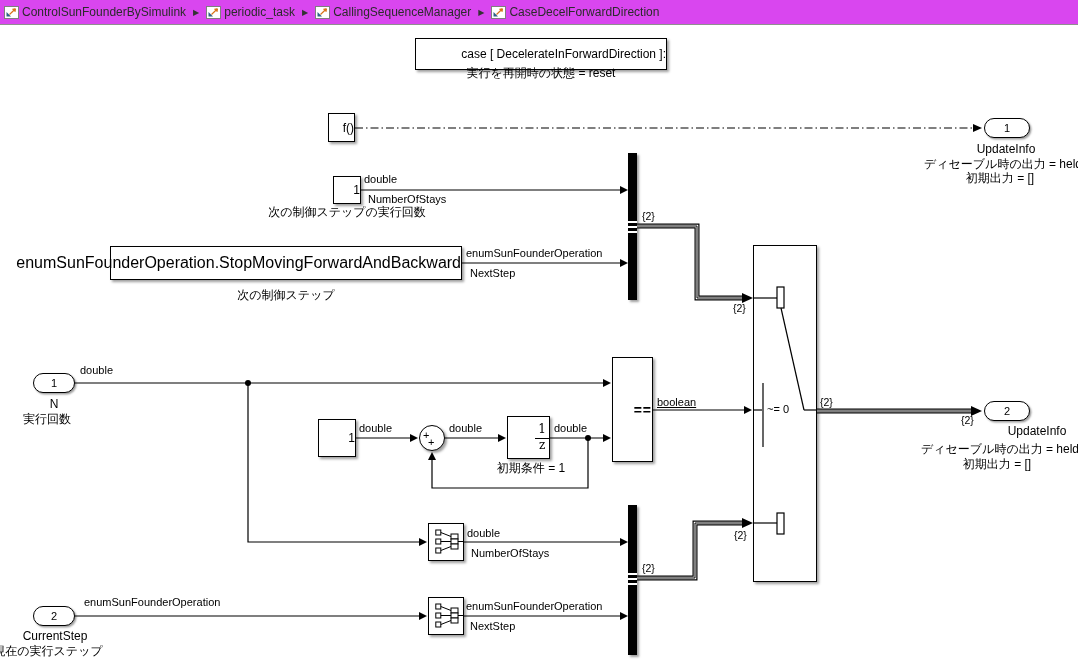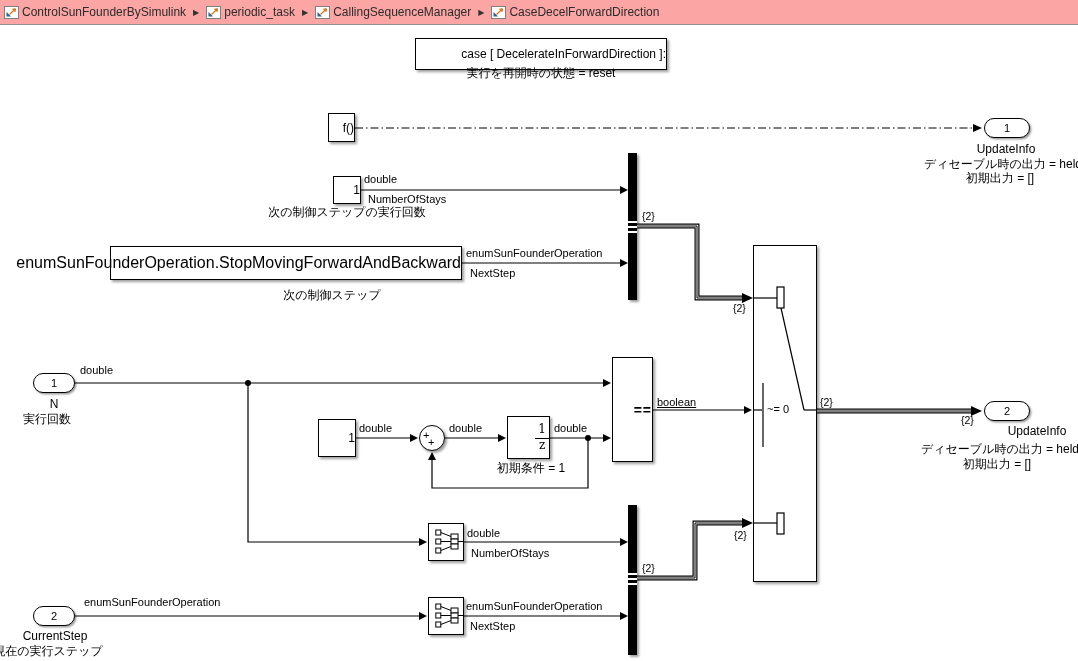--- a/index.html
+++ b/index.html
@@ -1,19 +1,19 @@
 <!DOCTYPE html>
 <html><head>
 <meta charset="utf-8">
 <style>
   html,body{margin:0;padding:0;background:#fff;}
   #stage{position:relative;width:1078px;height:661px;background:#fff;overflow:hidden;
          font-family:"Liberation Sans","DejaVu Sans",sans-serif;color:#000;}
   
-  .breadcrumb{position:absolute;left:0;top:0;width:1078px;height:25px;background:#fca5a5;
+  .breadcrumb{position:absolute;left:0;top:0;width:1078px;height:25px;background:#d946ef;
               border-bottom:1px solid #8f8f8f;display:flex;align-items:center;padding-left:4px;box-sizing:border-box;}
   .crumb{display:flex;align-items:center;gap:3px;font-size:12px;color:#2b2b2b;cursor:default;}
   .crumb-sep{font-size:8px;color:#333;margin:0 7px;}
   
   .blk{position:absolute;background:#fff;border:1.4px solid #000;box-sizing:border-box;
        display:flex;align-items:center;justify-content:flex-end;font-size:12px;white-space:nowrap;
        box-shadow:2px 2px 2.5px rgba(0,0,0,.38);}
   .port{position:absolute;background:#fff;border:1.4px solid #000;border-radius:10px;box-sizing:border-box;
         display:flex;align-items:center;justify-content:center;font-size:11px;
         box-shadow:1.5px 1.5px 2px rgba(0,0,0,.38);}
@@ -89,21 +89,21 @@
   </div>
   <div class="lbl" style="left:364px;top:173px;">double</div>
   <div class="lbl" style="left:368px;top:193px;">NumberOfStays</div>
   <div class="ann" style="left:347px;top:205px;">次の制御ステップの実行回数</div>
 
   <div class="blk" style="left:110px;top:246px;width:352px;height:34px;font-size:16px;">
     <span>enumSunFounderOperation.StopMovingForwardAndBackward</span>
   </div>
   <div class="lbl" style="left:466px;top:247px;">enumSunFounderOperation</div>
   <div class="lbl" style="left:470px;top:267px;">NextStep</div>
-  <div class="ann" style="left:286px;top:288px;margin-left:46px;">次の制御ステップ</div>
+  <div class="ann" style="left:286px;top:288px;">次の制御ステップ</div>
 
   <div class="mux" style="left:628px;top:153px;height:147px;">
     <i style="top:68px;"></i>
     <i style="top:73px;"></i>
     <i style="top:78px;"></i>
   </div>
 
   <div class="port" style="left:33px;top:373px;width:42px;height:20px;">
     <span>1</span>
   </div>

